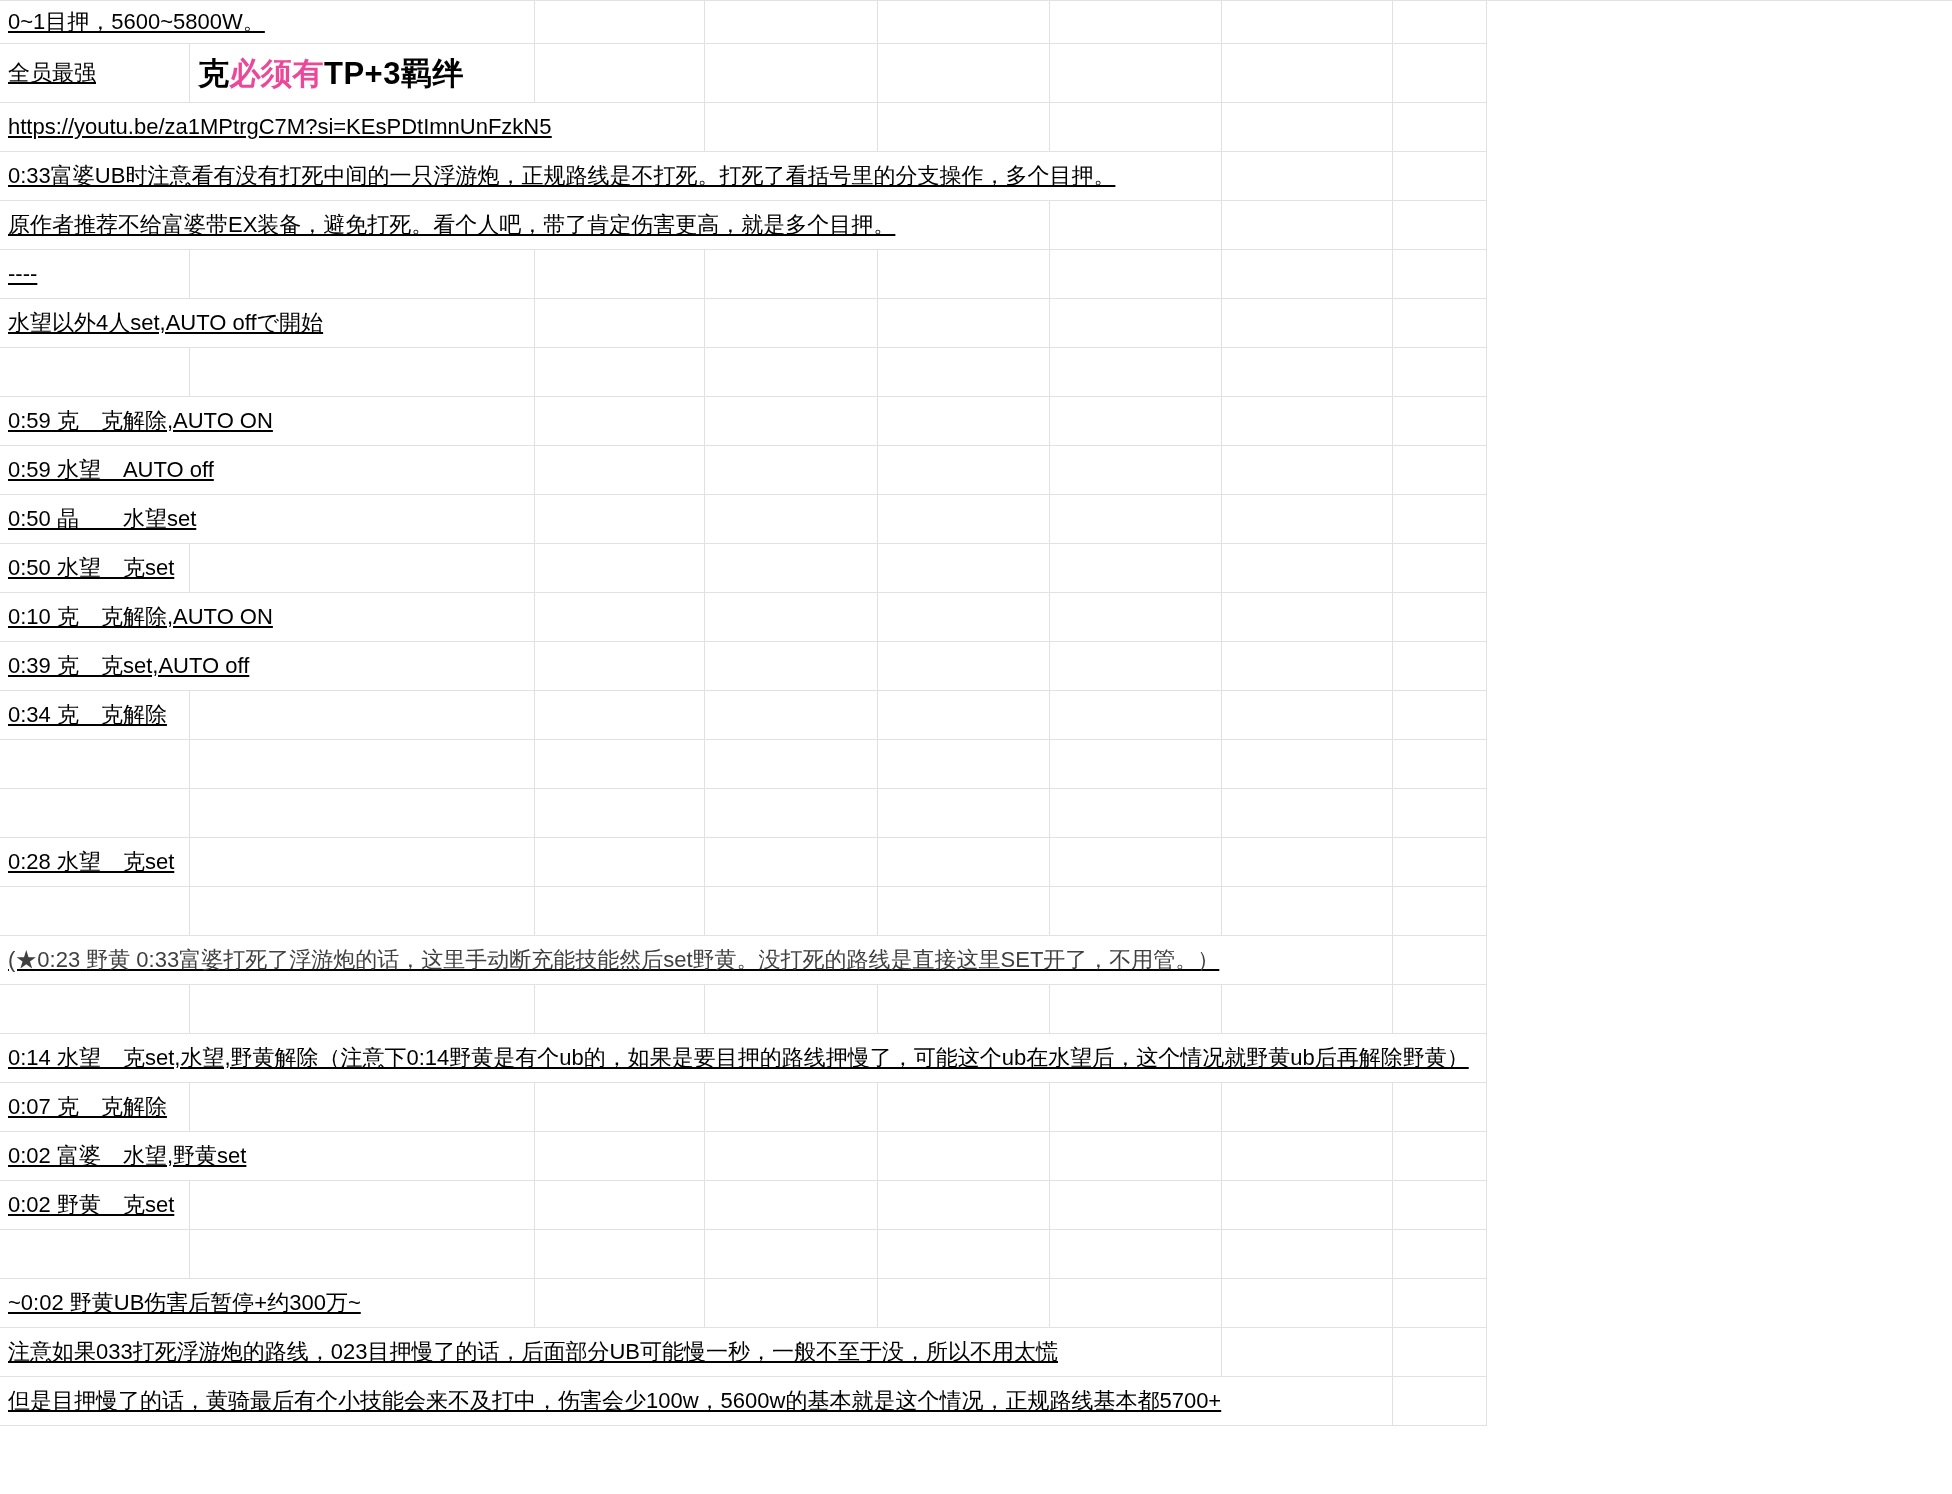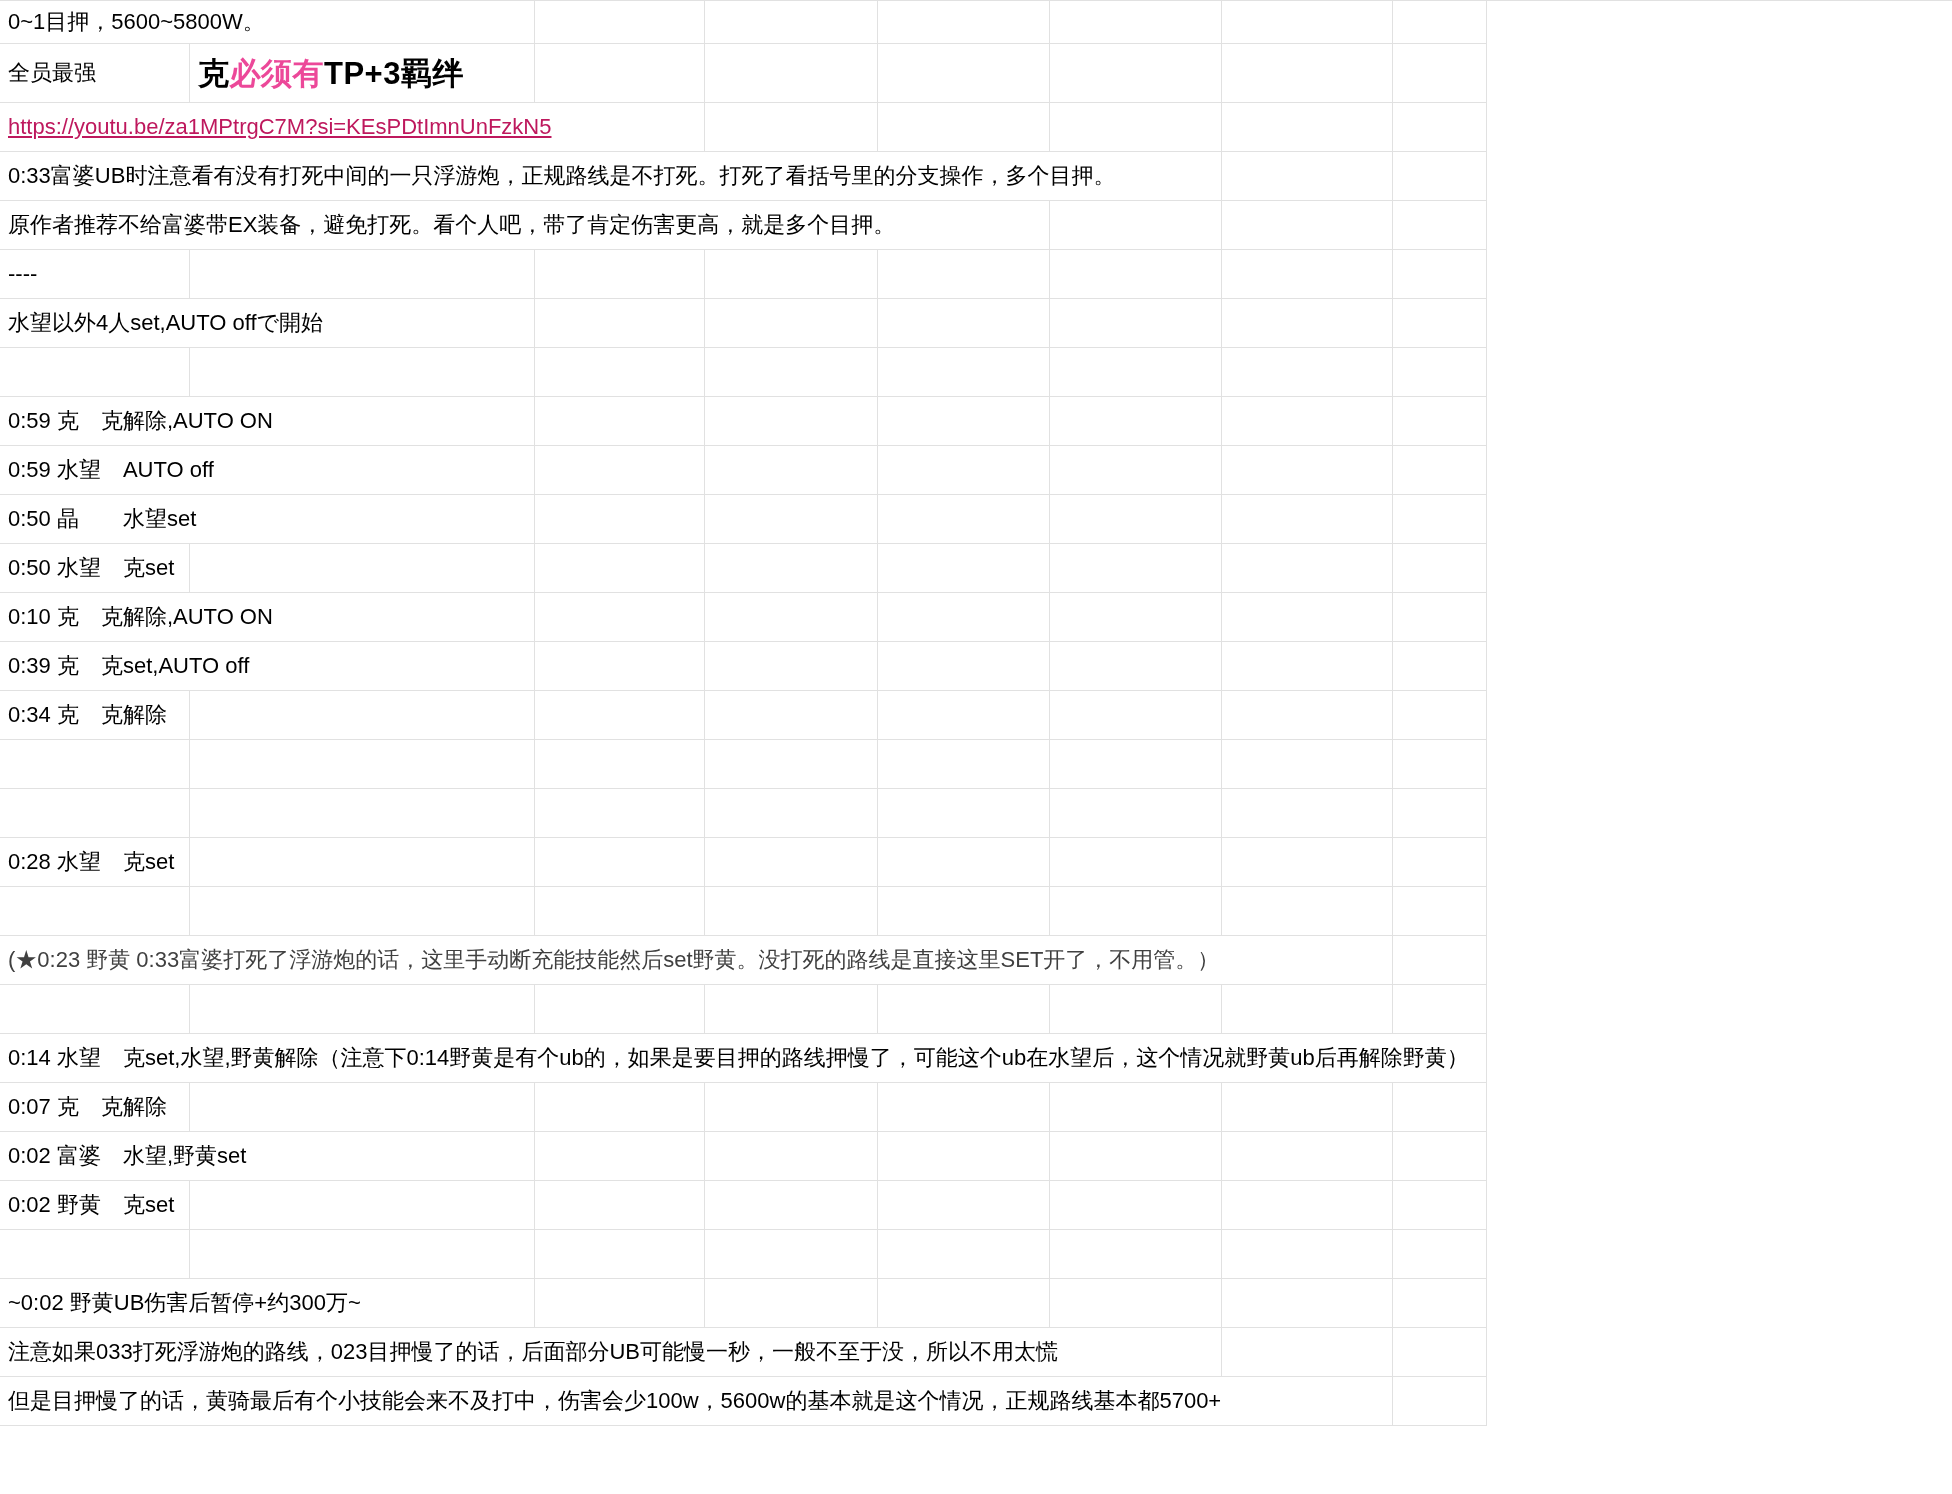--- a/index.html
+++ b/index.html
@@ -11,31 +11,31 @@
        display:flex;align-items:stretch;
        background-image:linear-gradient(to right,
          transparent 0 189px,#e1e1e1 189px 190px,
          transparent 190px 534px,#e1e1e1 534px 535px,
          transparent 535px 704px,#e1e1e1 704px 705px,
          transparent 705px 877px,#e1e1e1 877px 878px,
          transparent 878px 1049px,#e1e1e1 1049px 1050px,
          transparent 1050px 1221px,#e1e1e1 1221px 1222px,
          transparent 1222px 1392px,#e1e1e1 1392px 1393px,
          transparent 1393px 1486px,#e1e1e1 1486px 1487px,
-         transparent 1487px);}
+         transparent 1487px);text-decoration:underline;}
   .h-first{height:42px;}
   .h-title{height:58px;}
   .cell{display:flex;align-items:center;padding:0 8px;background:#fff;
         white-space:nowrap;font-size:22px;line-height:1;color:#000;}
   .cell:empty{padding:0;}
   .cell-b{position:absolute;left:190px;top:0;bottom:0;}
   .title-cell b{font-weight:bold;font-size:31px;letter-spacing:0.5px;}
   .t-red{color:#ec4899;}
   .red-text{color:#404040;}
-  a.link{color:#be185d;text-decoration:underline;cursor:pointer;}
+  a.link{color:#000000;text-decoration:underline;cursor:pointer;}
 </style>
 </head>
 <body>
 
 <div class="sheet">
 
   <div class="row h-first">
     <span class="cell">0~1目押，5600~5800W。</span>
   </div>
 

